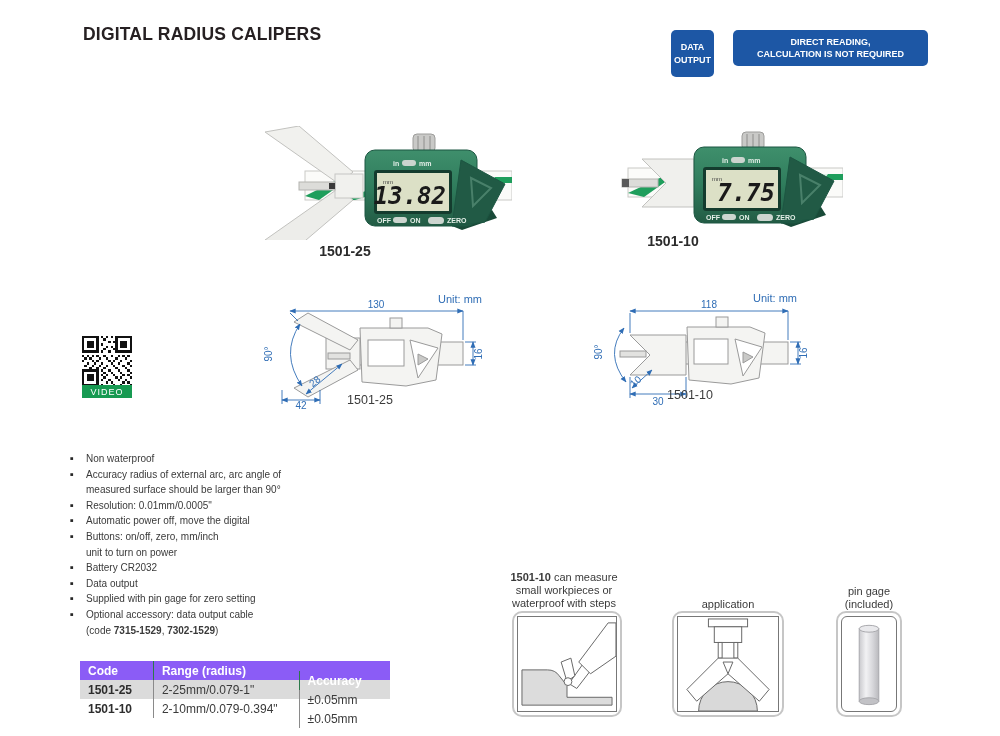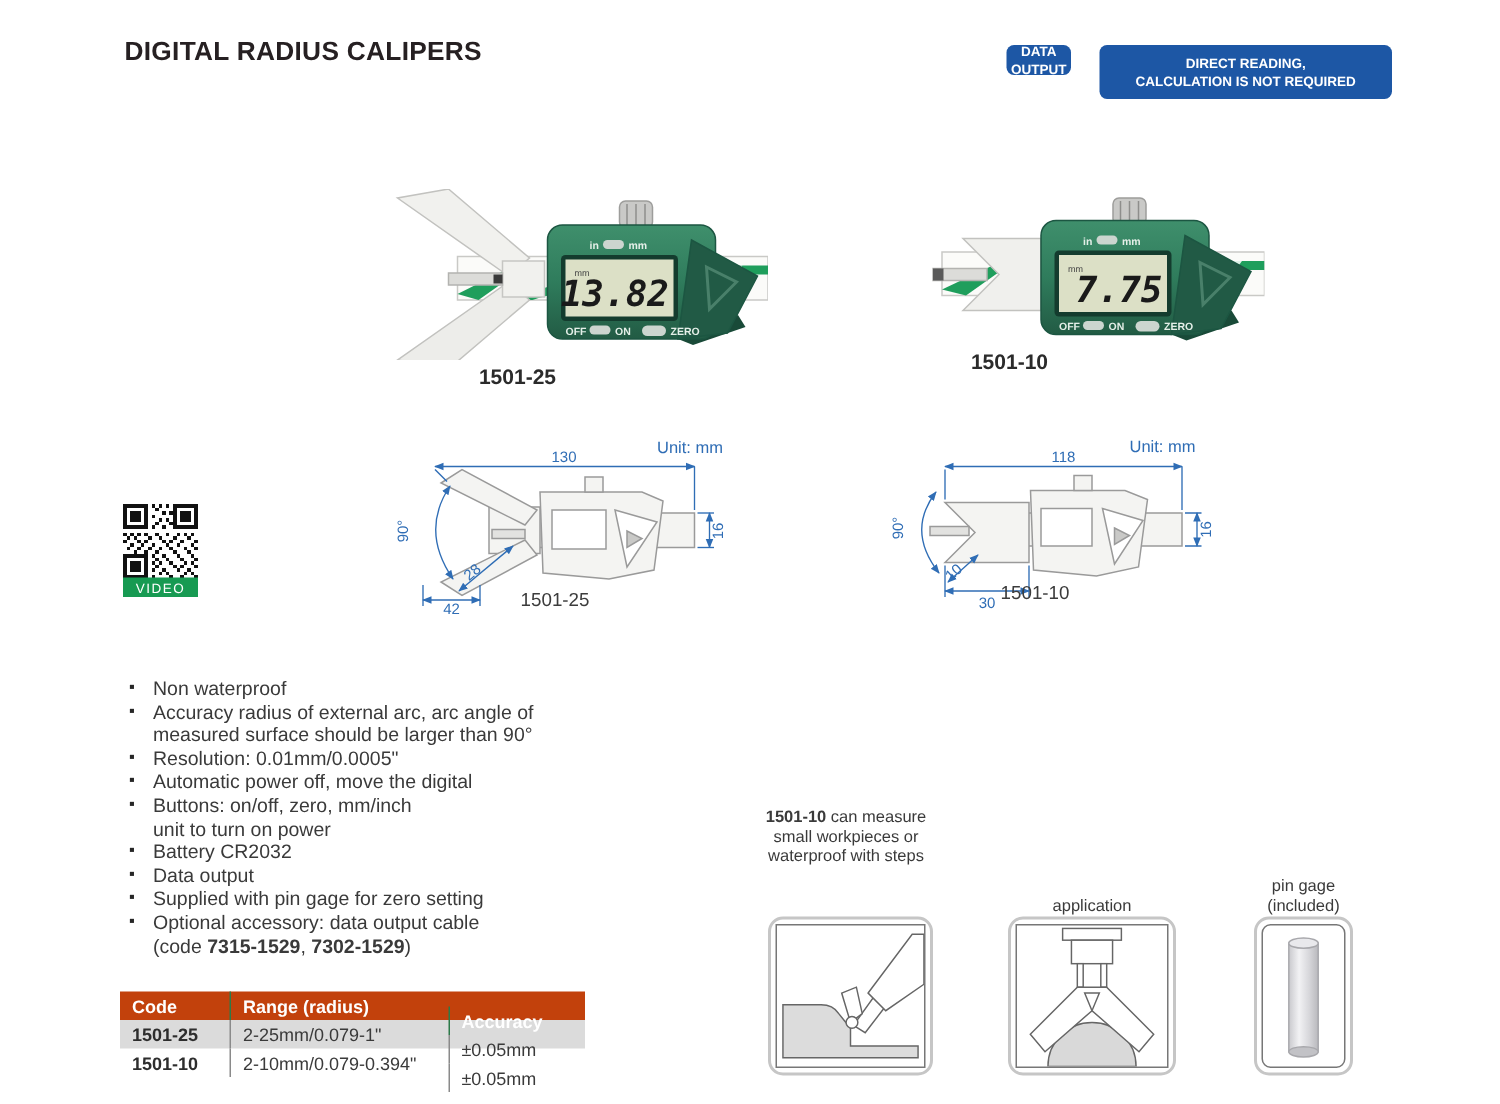--- a/index.html
+++ b/index.html
@@ -7,44 +7,44 @@
         font-family:"Liberation Sans",sans-serif;color:#3a3a3a;overflow:hidden;padding-left:15px;}
   .abs{position:absolute;}
 
   
   .title{left:83px;top:24px;font-size:17.5px;font-weight:bold;color:#262022;letter-spacing:.2px;}
 
   
   .badge{background:#1d57a5;color:#fff;border-radius:5px;font-size:9px;font-weight:bold;
          display:flex;align-items:center;justify-content:center;text-align:center;
          white-space:pre-line;line-height:1.35;}
-  .badge1{left:671px;top:30px;width:43px;height:20px;}
+  .badge1{left:671px;top:30px;width:43px;height:47px;}
   .badge2{left:733px;top:30px;width:195px;height:36px;}
 
   
   .photo-label{font-size:14px;font-weight:bold;color:#2b2b2b;text-align:center;}
 
   
   .unit-label{font-size:11px;color:#2f6db5;}
   .drw-label{font-size:12.5px;color:#3c3c3c;text-align:center;}
 
   
   .video-banner{left:82px;top:385px;width:50px;height:13px;background:#179a52;color:#fff;
       font-size:9px;font-weight:normal;display:flex;align-items:center;justify-content:center;letter-spacing:1px;}
 
   
-  .features{left:86px;top:451px;width:330px;font-size:13px;line-height:15.6px;color:#3a3a3a;}
+  .features{left:70px;top:451px;width:330px;font-size:10px;line-height:15.6px;color:#3a3a3a;}
   .feat{position:relative;padding-left:16px;}
   .feat::before{content:"▪";position:absolute;left:0;top:0;font-size:11px;color:#262626;}
   .feat-cont{padding-left:16px;}
   .bold{font-weight:bold;}
 
   
   .spec-table{left:80px;top:661px;width:310px;font-size:12px;border-collapse:collapse;}
-  .spec-table .hdr{background:#c2410c;color:#fff;font-weight:bold;}
+  .spec-table .hdr{background:#8b5cf6;color:#fff;font-weight:bold;}
   .spec-table div.row{display:flex;height:19px;align-items:center;}
   .cell{padding-left:8px;box-sizing:border-box;height:19px;display:flex;align-items:center;}
   .c0{width:75px;}
   .c1{width:150px;}
   .c2{width:94px;margin-top:20px;}
   .hdr .c1,.hdr .c2{border-left:1px solid #2c7a49;}
   .body-row .c1,.body-row .c2{border-left:1px solid #8a8a8a;}
   .row-alt{background:#dbdbdb;}
   .code-cell{font-weight:bold;color:#2d2d2d;}
 
@@ -307,21 +307,21 @@
       <div class="cell c1">2-25mm/0.079-1"</div>
       <div class="cell c2">±0.05mm</div>
     </div>
     <div class="row body-row">
       <div class="cell c0 code-cell">1501-10</div>
       <div class="cell c1">2-10mm/0.079-0.394"</div>
       <div class="cell c2">±0.05mm</div>
     </div>
   </div>
 
-  <div class="abs caption" style="left:494px;top:539px;width:140px;">
+  <div class="abs caption" style="left:494px;top:571px;width:140px;">
     <div><span class="bold">1501-10</span><span> can measure</span></div>
     <div>small workpieces or</div>
     <div>waterproof with steps</div>
   </div>
   <div class="abs illus-box" style="left:512px;top:611px;width:110px;height:106px;">
     <div class="illus-inner">
       <svg width="98" height="94" viewBox="0 0 100 96">
         <path d="M4 54 H30 Q38 54 42 60 L50 70 V82 H96 V90 H4 Z" fill="#dcdcdc" stroke="#666"></path>
         <g stroke="#666" fill="#fff">
           <polygon points="52,68 72,40 80,47 60,73"></polygon>

